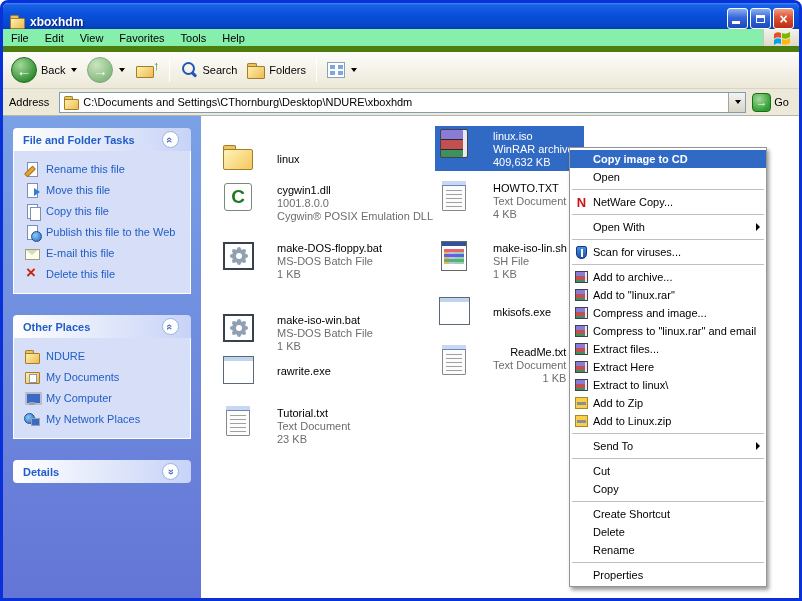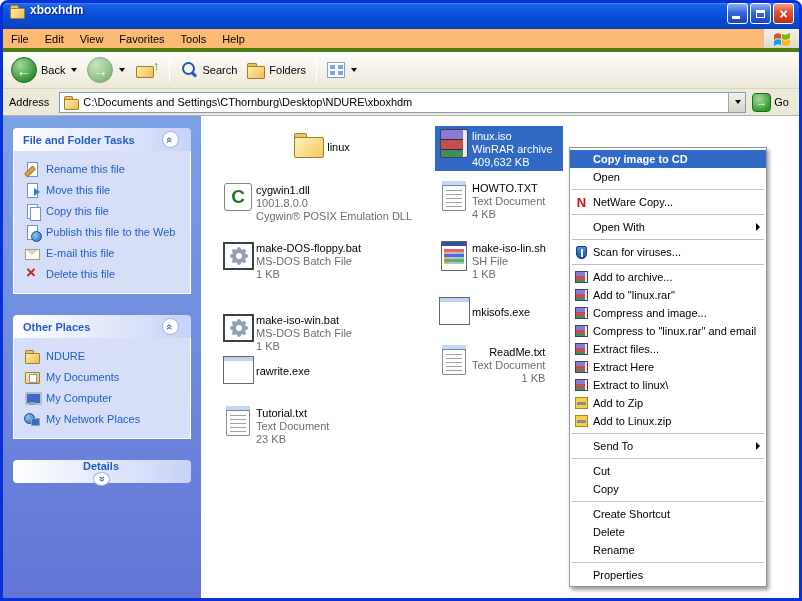--- a/index.html
+++ b/index.html
@@ -3,36 +3,36 @@
 <meta charset="utf-8">
 <style>
   * { margin:0; padding:0; box-sizing:border-box; }
   html,body { width:802px; height:601px; background:#fff; overflow:hidden;
               font-family:"Liberation Sans", sans-serif; font-size:11px; }
 
   .window { position:absolute; inset:0; border:3px solid #0831D9;
             border-radius:8px 8px 0 0; background:#ECE9D8; display:flex; flex-direction:column; }
 
   
-  .titlebar { height:26px; flex:none; display:flex; align-items:flex-start; padding:0 5px 0 6px;
+  .titlebar { height:26px; flex:none; display:flex; align-items:flex-end; padding:0 5px 0 6px;
     border-radius:5px 5px 0 0;
     background:linear-gradient(180deg,#3E8BF5 0%,#1961E6 8%,#0A51DD 40%,#0646C8 88%,#0A3DB0 100%); }
   .title-text { color:#fff; font-weight:bold; font-size:12px; margin-left:5px; flex:1;
     text-shadow:1px 1px 1px #0A1F7A; }
   .tbtn { width:21px; height:21px; margin-left:2px; border:1px solid #fff; border-radius:3px;
     background:linear-gradient(180deg,#8DB0F4,#3667DB 45%,#1D49B8); display:flex;
     align-items:center; justify-content:center; color:#fff; position:relative; }
   .tbtn.close { background:linear-gradient(180deg,#F0A089,#DD563A 40%,#BB2D10);
     font-size:14px; font-weight:bold; }
   .glyph-min { position:absolute; left:4px; bottom:4px; width:8px; height:3px; background:#fff; }
   .glyph-max { width:9px; height:8px; border:1px solid #fff; border-top:3px solid #fff; }
 
   
   .menubar { height:23px; flex:none; display:flex; align-items:stretch;
-    background:#fdba74; border-bottom:4px solid #4d7c0f; }
+    background:#86efac; border-bottom:6px solid #4d7c0f; }
   .menu-item { display:flex; align-items:center; padding:0 8px; color:#000; }
   .menubar-spacer { flex:1; }
   .winlogo-box { width:36px; display:flex; align-items:center; justify-content:center;
     border-left:1px solid #C8C4B8; background:linear-gradient(180deg,#F4F2E8,#DEDACB); }
 
   
   .toolbar { height:37px; flex:none; display:flex; align-items:center; gap:2px;
     background:linear-gradient(180deg,#FDFCFA,#ECE9D8); border-bottom:1px solid #D8D4C8; padding:0 4px; }
   .tool-btn { display:flex; align-items:center; gap:4px; padding:2px 4px; border-radius:3px; }
   .nav-circle { width:26px; height:26px; border-radius:50%; flex:none;
@@ -79,21 +79,21 @@
   
   .content { flex:1; display:flex; background:#fff; overflow:hidden; }
 
   
   .sidebar { width:198px; flex:none; background:linear-gradient(180deg,#7AA1E6,#6375D6);
     padding:12px 10px; overflow:hidden; }
   .panel { margin-bottom:21px; }
   .panel-header { height:23px; display:flex; align-items:center; justify-content:space-between;
     padding:0 12px 0 10px; border-radius:4px 4px 0 0;
     background:linear-gradient(90deg,#FFFFFF,#C7D3F7); color:#215DC6; font-weight:bold; }
-  .panel-header.collapsed { border-radius:4px;flex-direction:column; }
+  .panel-header.collapsed { border-radius:4px; }
   .chev-btn { width:17px; height:17px; border-radius:50%; background:#fff; border:1px solid #98B1E4;
     color:#4D6FC4; display:flex; align-items:center; justify-content:center; font-weight:bold; }
   .chev-up   { display:inline-block; transform:rotate(90deg);  font-size:11px; }
   .chev-down { display:inline-block; transform:rotate(-90deg); font-size:11px; }
   .panel-body { background:#D6DFF7; border:1px solid #FFFFFF; border-top:none;
     padding:7px 4px 9px 10px; }
   .task-item { display:flex; align-items:center; gap:6px; min-height:21px; color:#215DC6; }
   .task-item span.lbl { line-height:12px; }
 
   
@@ -126,21 +126,21 @@
     background:#3A6AC8; border:2px solid #B8BCC8; border-radius:1px; }
   .si-computer::after { content:""; position:absolute; left:5px; top:12px; width:6px; height:3px;
     background:#9AA0AC; }
   .si-network::before { content:""; position:absolute; left:0px; top:2px; width:9px; height:9px;
     border-radius:50%; background:radial-gradient(circle at 35% 35%,#8CC8F0,#2568C8); border:1px solid #1A4C9A; }
   .si-network::after { content:""; position:absolute; right:0px; bottom:1px; width:7px; height:6px;
     background:#3A6AC8; border:1px solid #9AA0AC; }
 
   
   .file-area { flex:1; position:relative; background:#fff; }
-  .tile { position:absolute; display:flex; gap:0; width:205px; padding:2px 3px; }
+  .tile { position:absolute; display:flex; gap:21px; width:205px; padding:2px 3px; }
   .tile.center { align-items:center; }
   .tile .txt { display:flex; flex-direction:column; justify-content:flex-start; padding-top:1px; }
   .fname { color:#000; line-height:14px; white-space:nowrap; }
   .fmeta { color:#6D6D6D; line-height:13px; white-space:nowrap; }
   .tile.selected { background:#316AC5; width:auto; padding-right:10px; }
   .tile.selected .fname, .tile.selected .fmeta { color:#fff; }
 
   
   .fi { width:34px; height:32px; flex:none; position:relative; }
   .ic-folder .tab { position:absolute; left:1px; top:3px; width:13px; height:6px;
@@ -354,21 +354,21 @@
           <span class="chev-btn">
               <span class="chev-down">«</span>
             </span>
         </div>
       </div>
 
     </div>
 
     <div class="file-area">
 
-      <div class="tile center" style="left:18px; top:12px;justify-content:center;">
+      <div class="tile center" style="left:18px; top:24px;">
         <span class="fi ic-folder">
             <span class="tab"></span>
             <span class="body"></span>
           </span>
         <span class="txt">
             <span class="fname">linux</span>
           </span>
       </div>
 
       <div class="tile" style="left:18px; top:64px;">

